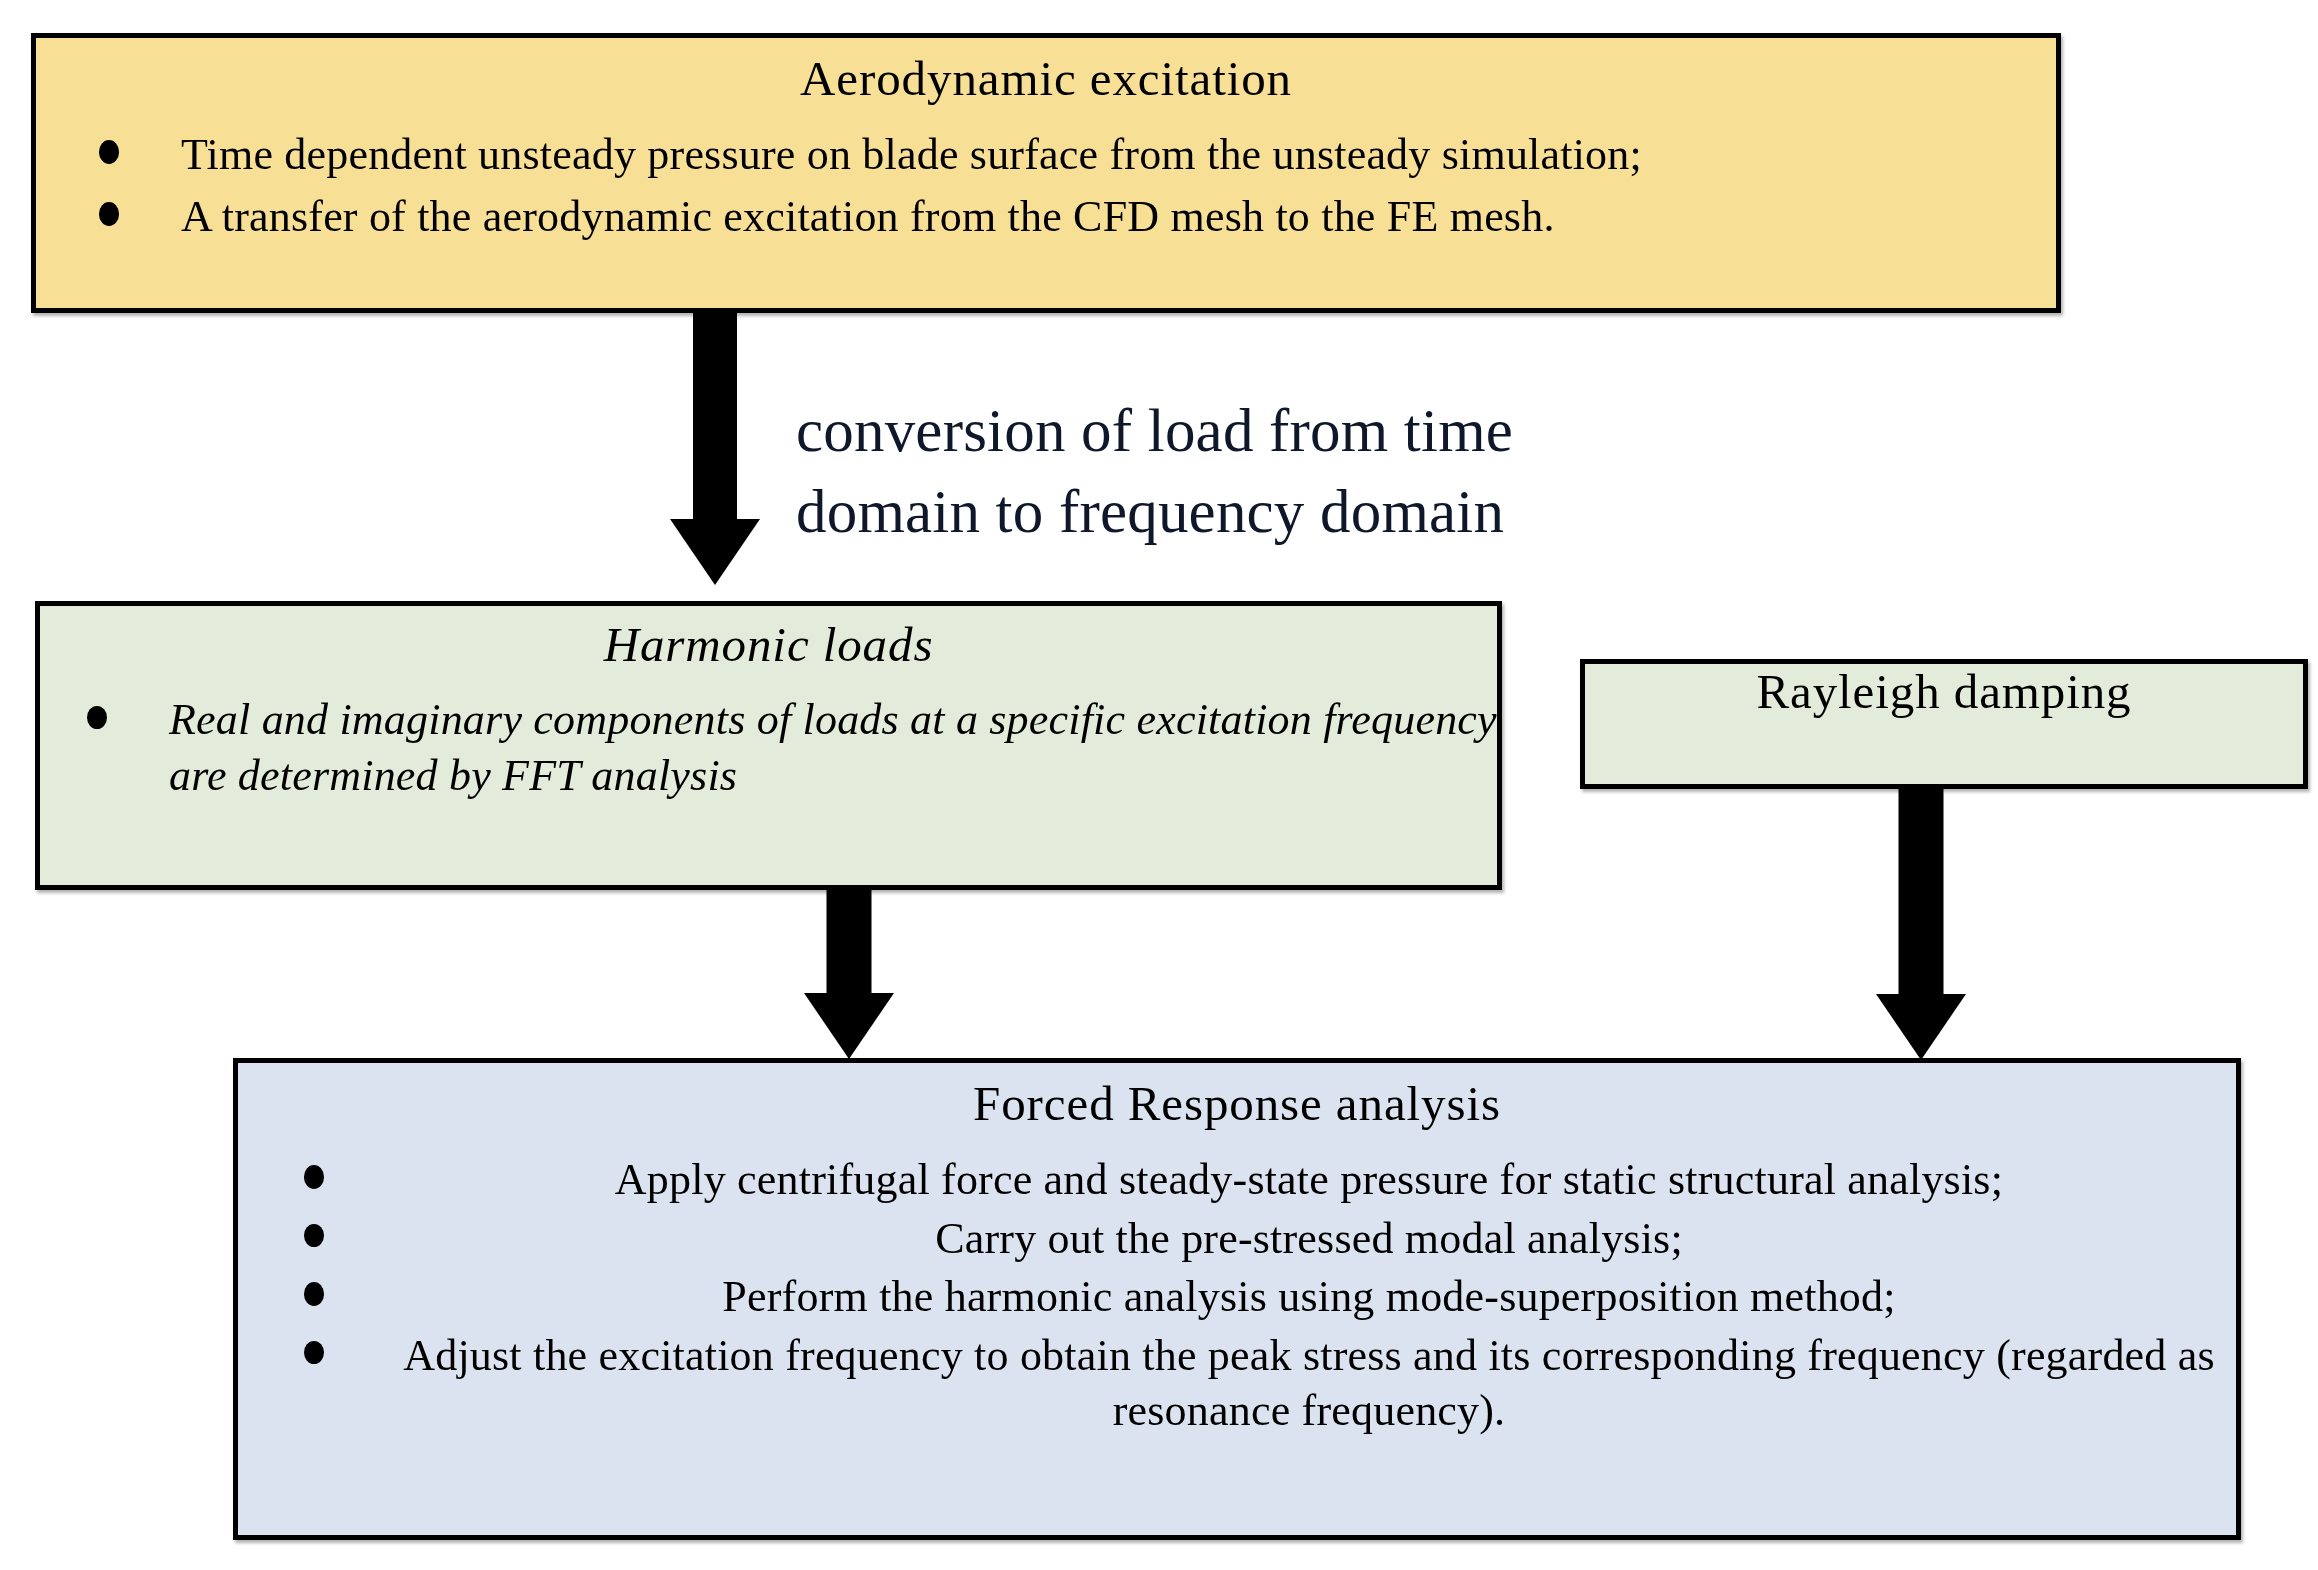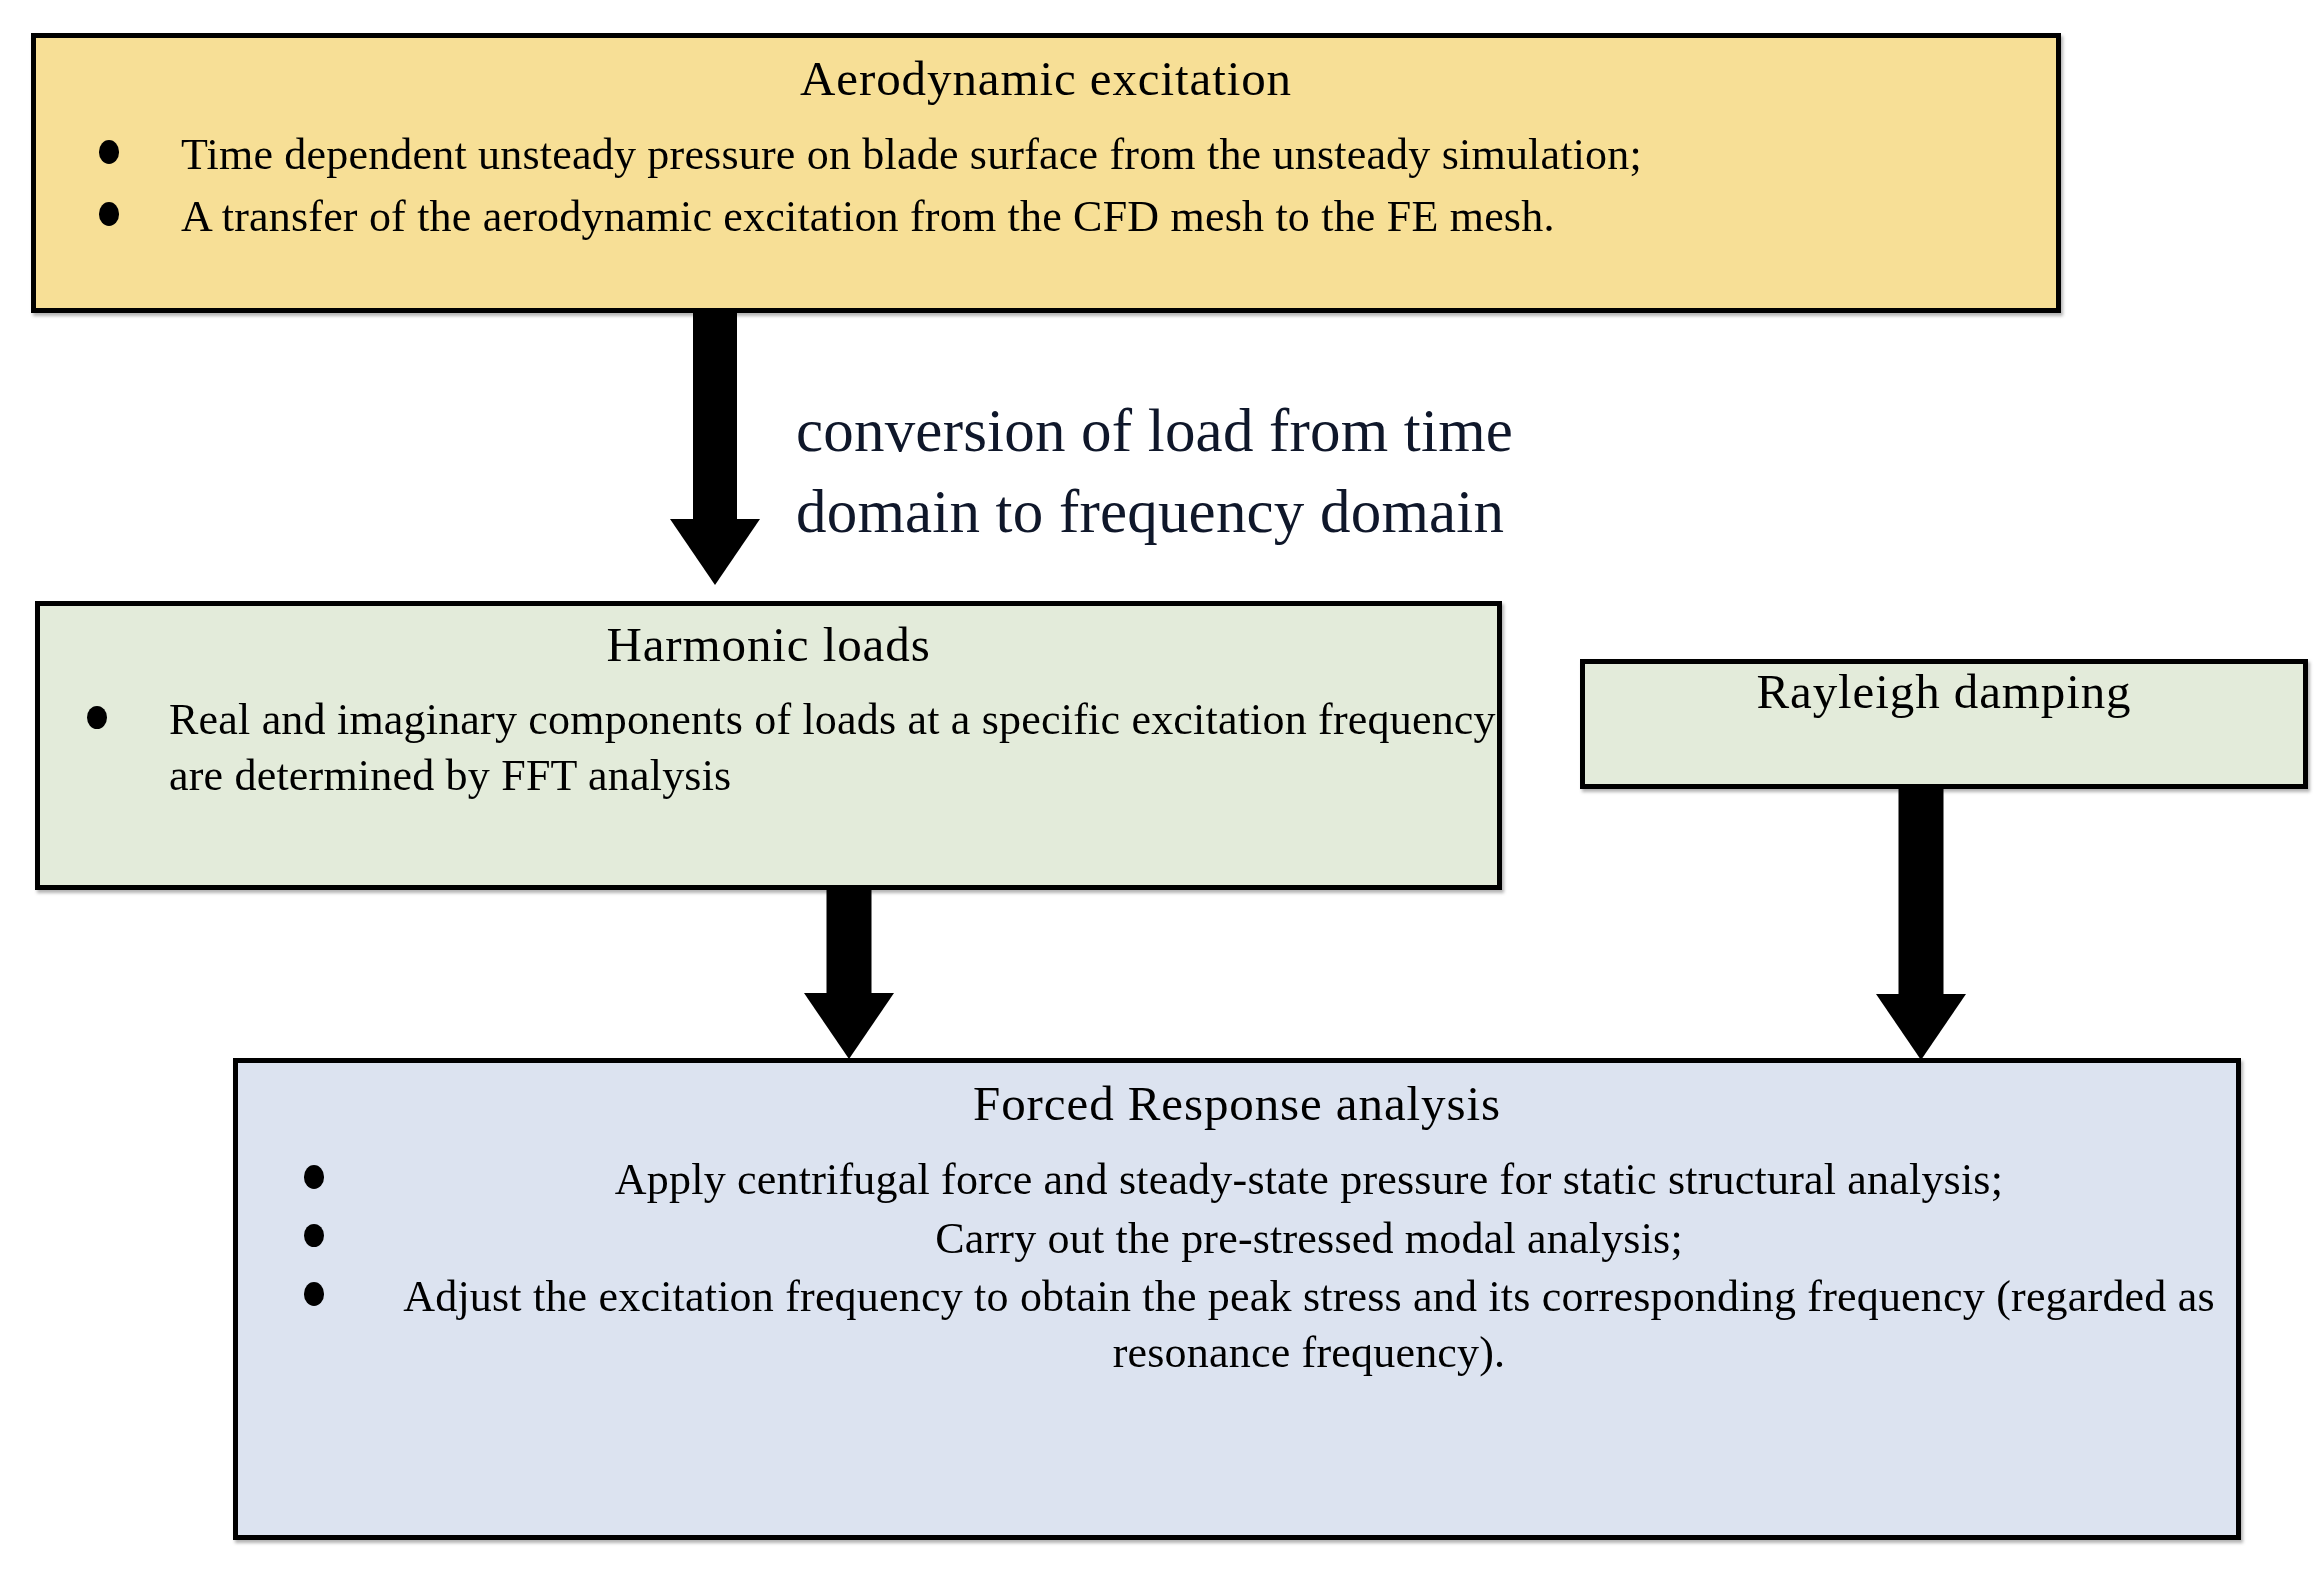--- a/index.html
+++ b/index.html
@@ -81,20 +81,21 @@
     margin-bottom: 6.3px;
   }
 
   
   #box-harmonic {
     left: 35px;
     top: 601px;
     width: 1467px;
     height: 289px;
     background: #e3ebda;
+    font-style: italic;
   }
   #box-harmonic .node-title {
     margin-top: 11px;
   }
   #box-harmonic .bullets {
     margin-top: 19px;
     padding-left: 47px;
   }
   #box-harmonic .bullet-item {
     padding-left: 82px;
@@ -240,19 +241,23 @@
       <li class="bullet-item">
         <span class="bullet-dot"></span>
         <span class="bullet-text">Apply  centrifugal force and steady-state pressure for static structural analysis;</span>
       </li>
       <li class="bullet-item">
         <span class="bullet-dot"></span>
         <span class="bullet-text">Carry out the pre-stressed modal analysis;</span>
       </li>
       <li class="bullet-item">
         <span class="bullet-dot"></span>
+        <span class="bullet-text">Perform the harmonic analysis using mode-superposition method;</span>
+      </li>
+      <li class="bullet-item">
+        <span class="bullet-dot"></span>
         <span class="bullet-text">Adjust  the excitation frequency to obtain the peak stress and its corresponding frequency (regarded as resonance frequency).</span>
       </li>
     </ul>
   </div>
 
 </div>
 
 
 </body></html>

